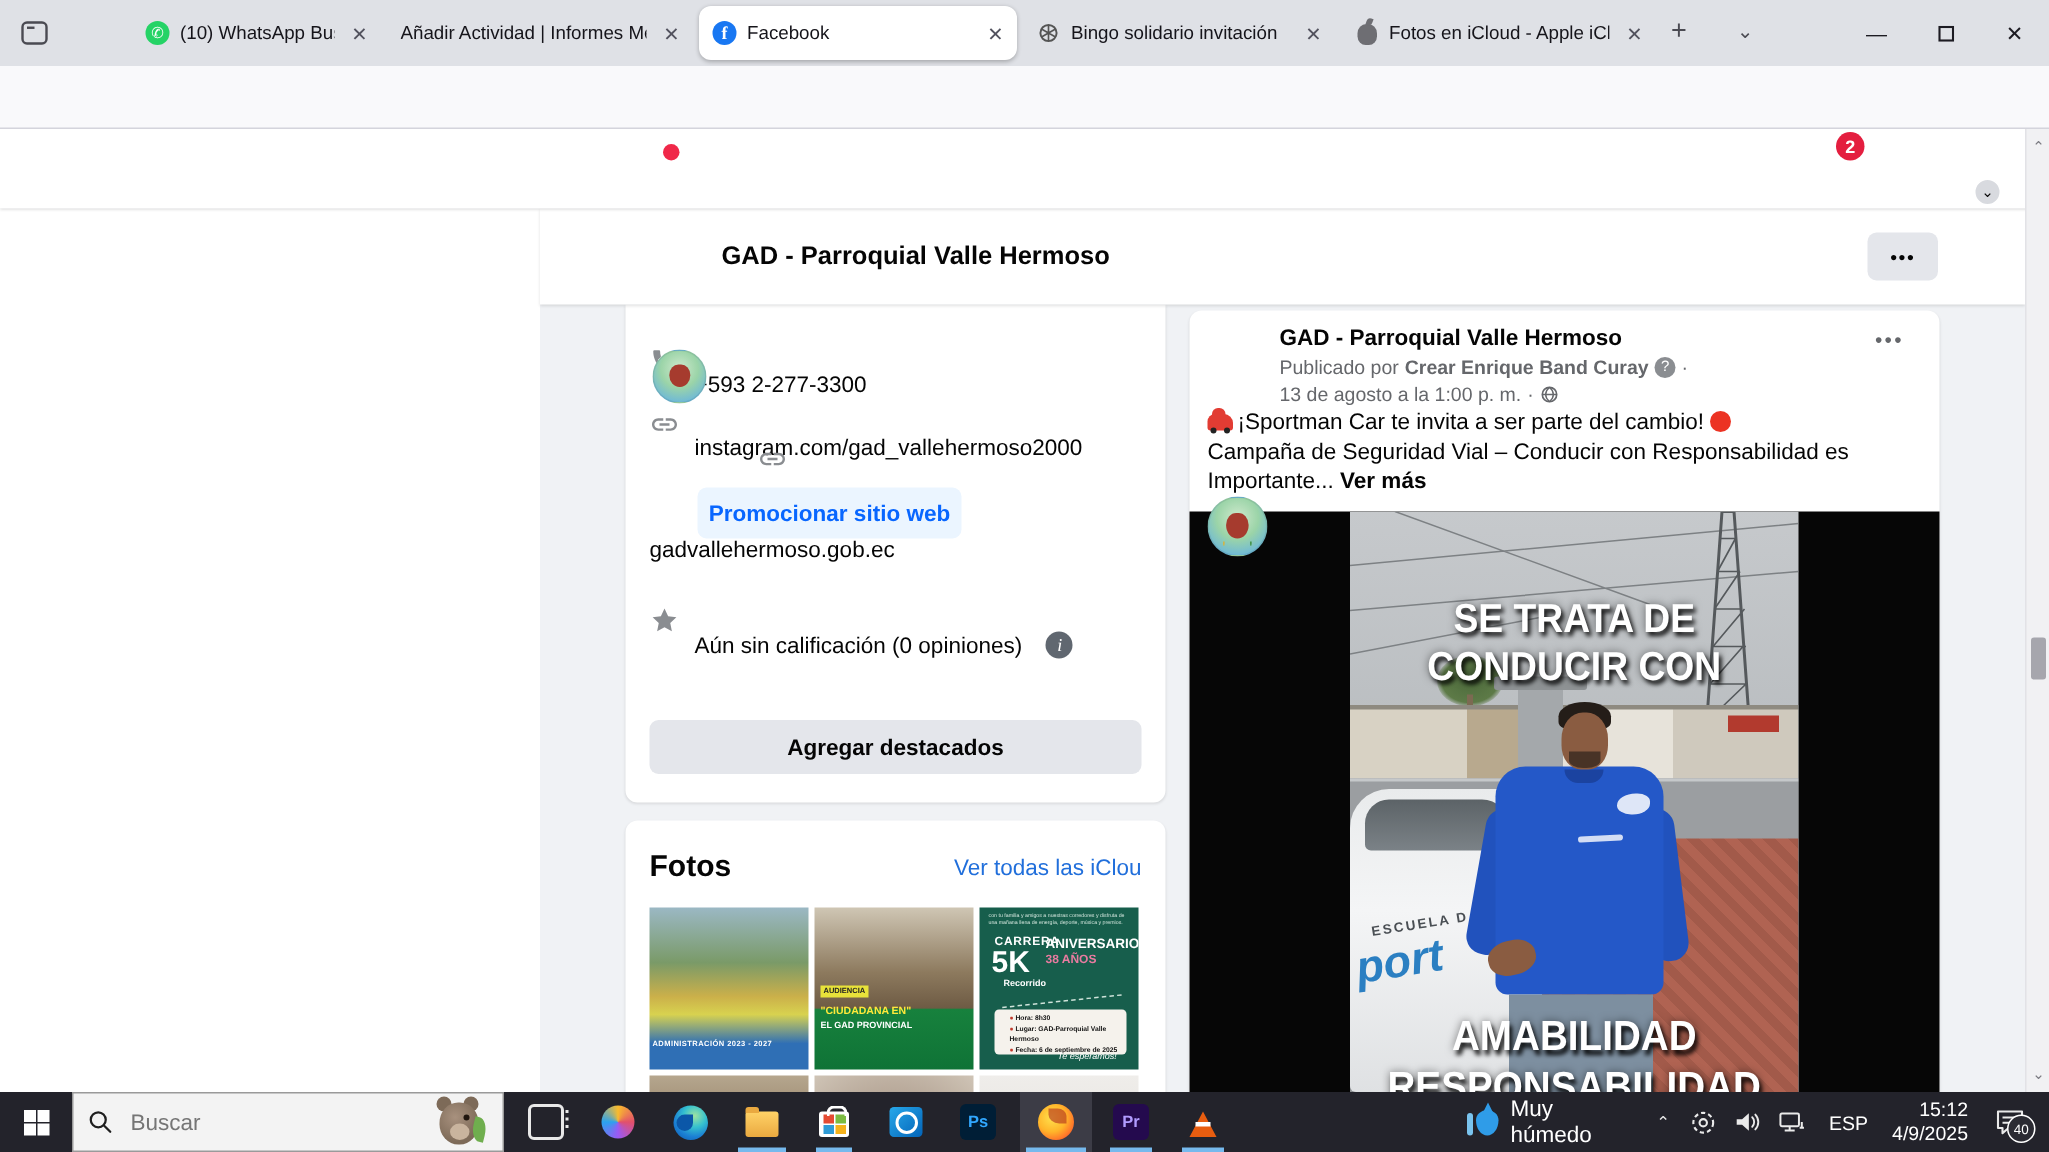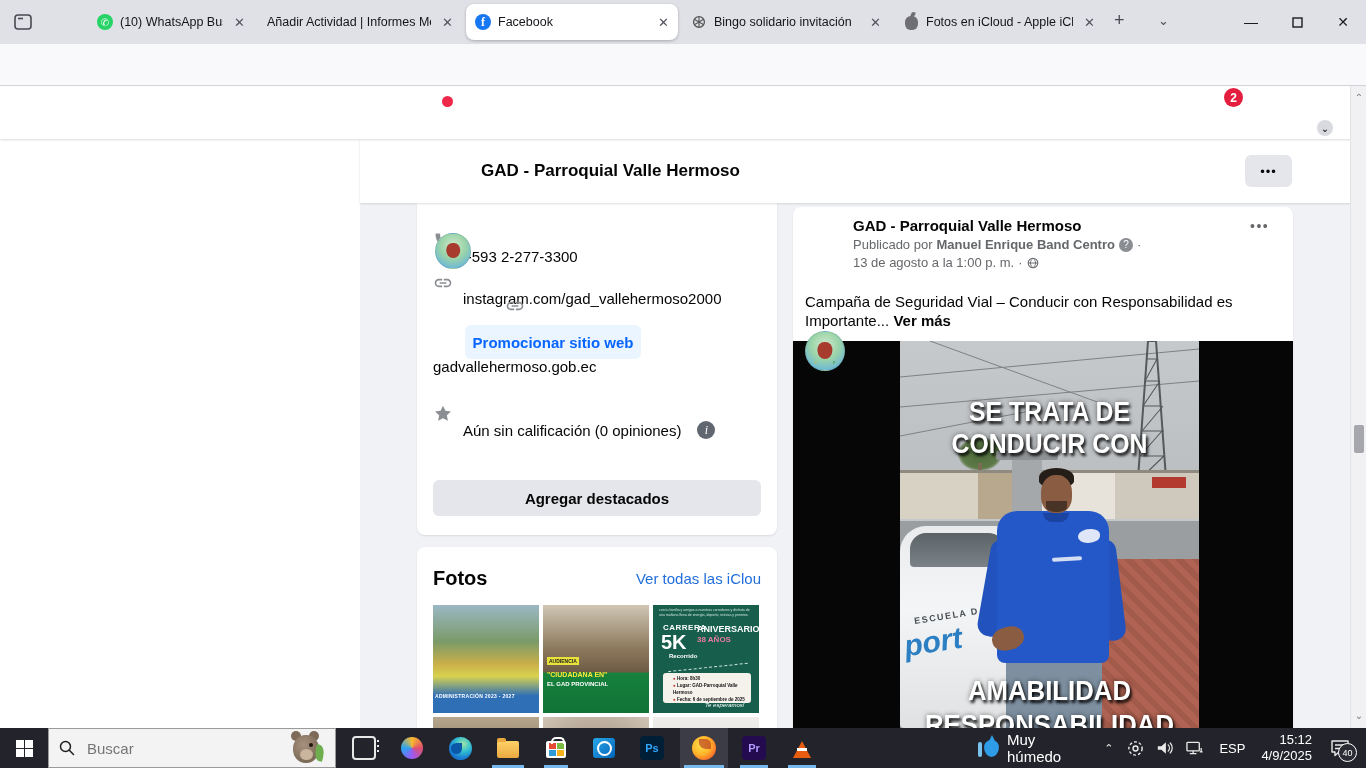--- a/index.html
+++ b/index.html
@@ -551,33 +551,36 @@
   <div class="ph" id="ph5" style="left:543px;top:717px;"></div>
   <div class="ph" id="ph6" style="left:653px;top:717px;"></div>
 
   <div id="postcard" class="card ab"></div>
   <div class="ab gadavatar" style="left:805px;top:215px;width:40px;height:40px;z-index:11;">
       <i></i>
     </div>
   <div id="postauthor" class="ab">GAD - Parroquial Valle Hermoso</div>
   <div class="postmeta ab" style="left:853px;top:237px;">
     <span>Publicado por</span>
-    <b>Manuel Enrique Band Centro</b>
+    <b>Crear Enrique Band Curay</b>
     <span id="qbadge">?</span>
     <span>·</span>
   </div>
   <div class="postmeta ab" style="left:853px;top:255px;">
     <span>13 de agosto a la 1:00 p. m.</span>
     <span>·</span>
     <svg width="12" height="12" viewBox="0 0 14 14">
         <circle cx="7" cy="7" r="5.6" fill="none" stroke="#65676b" stroke-width="1.3"></circle>
         <path d="M1.4 7 h11.2 M7 1.4 c-4 3.6-4 7.6 0 11.2 M7 1.4 c4 3.6 4 7.6 0 11.2" fill="none" stroke="#65676b" stroke-width="1.1"></path>
       </svg>
   </div>
   <div id="postmore" class="ab">•••</div>
+  <div class="bodyline ab" style="top:273px;">
+    <span class="emoji-car"></span><span>¡Sportman Car te invita a ser parte del cambio!</span><span class="emoji-stop"></span>
+  </div>
   <div class="bodyline ab" style="top:293px;">Campaña de Seguridad Vial – Conducir con Responsabilidad es</div>
   <div class="bodyline ab" style="top:312px;">
     <span>Importante...</span> <b>Ver más</b>
   </div>
 
   <div id="video" class="ab">
     <div id="vframe">
       <svg class="scene" style="left:0;top:0;" width="299" height="140" viewBox="0 0 299 140">
         <path d="M0 36 L299 8 M0 66 L299 40 M30 0 L200 62 M0 95 L130 70" stroke="#7d8184" stroke-width="1"></path>
       </svg>

